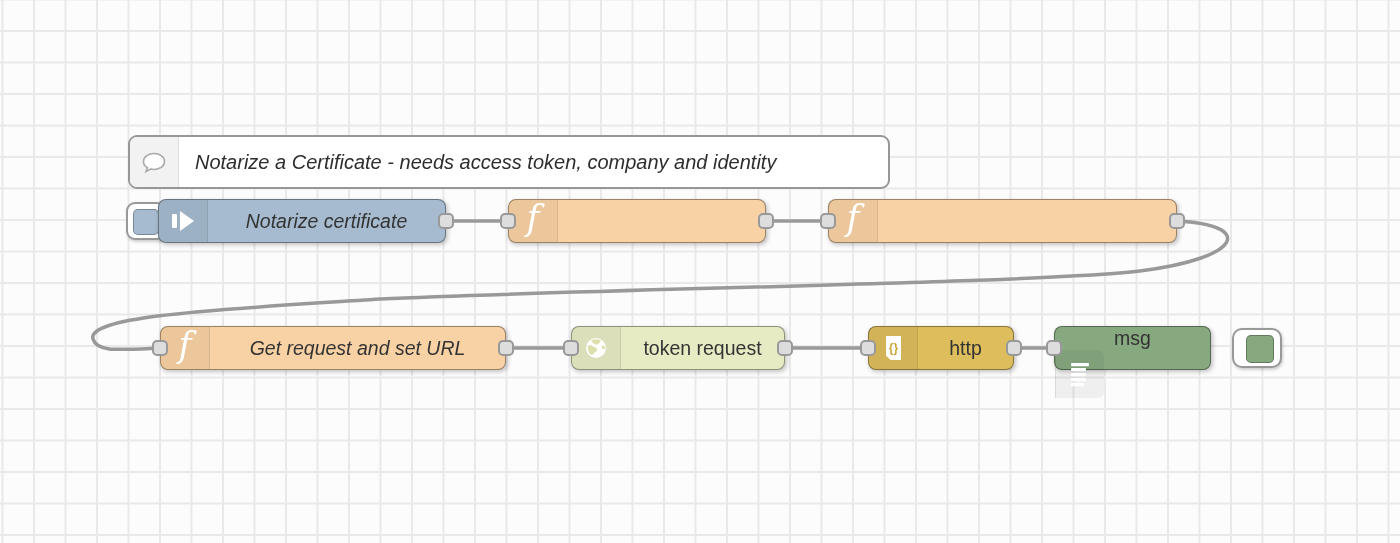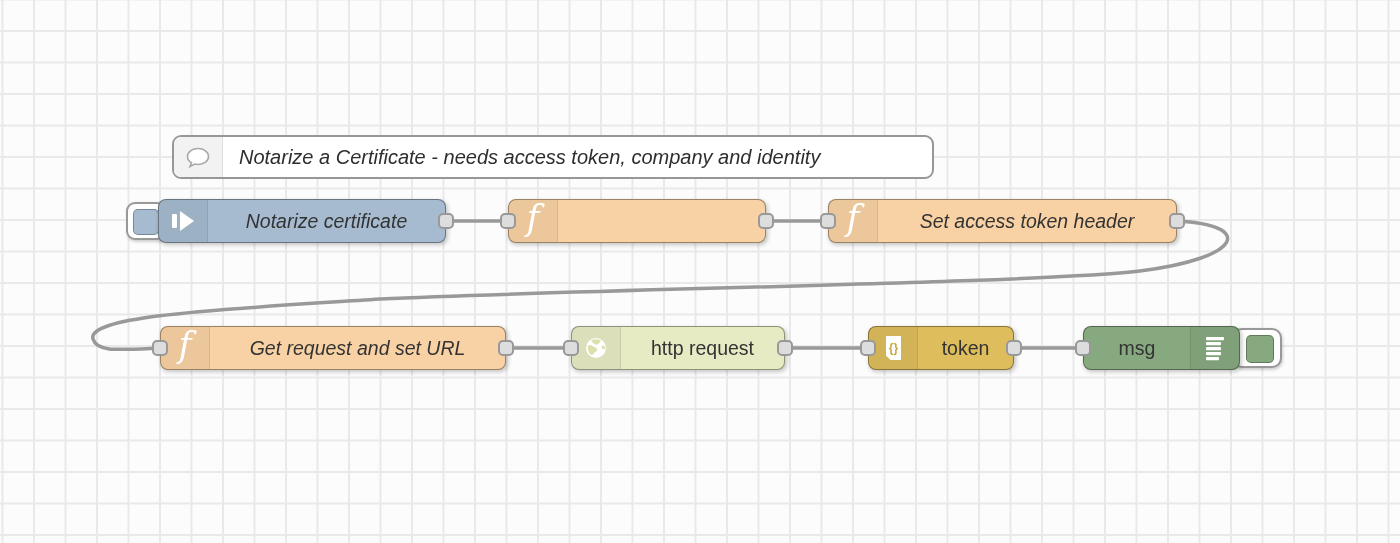--- a/index.html
+++ b/index.html
@@ -62,23 +62,23 @@
   .n-json{background:var(--c-json);}
   .n-debug{background:var(--c-debug);}
 
   .fn-glyph{
     font-family:"DejaVu Serif",serif;font-style:italic;
     color:#fff;font-size:35px;line-height:1;margin-top:-6px;
   }
 
   
   .comment{
-    position:absolute;left:128px;top:135px;width:762px;height:44px;
+    position:absolute;left:128px;top:135px;width:762px;height:54px;
     background:#fff;border:2px solid #979797;border-radius:9px;
-    display:flex;align-items:stretch;box-sizing:border-box;z-index:2;margin-left:44px;
+    display:flex;align-items:stretch;box-sizing:border-box;z-index:2;
   }
   .comment .iconzone{
     width:48px;flex:0 0 48px;background:#f2f2f2;
     border-right:1px solid #ddd;border-radius:7px 0 0 7px;
     display:flex;align-items:center;justify-content:center;
   }
   .comment .clabel{
     flex:1;display:flex;align-items:center;
     font-size:20px;font-style:italic;color:#2e2e2e;
     padding-left:16px;white-space:nowrap;
@@ -142,21 +142,20 @@
       <span class="fn-glyph">f</span>
     </div>
     <span class="port in"></span>
     <span class="port out"></span>
   </div>
 
   <div class="node n-function" style="left:828px;top:199px;width:349px;">
     <div class="iconzone">
       <span class="fn-glyph">f</span>
     </div>
-    <div class="nlabel custom">Set access token header</div>
     <span class="port in"></span>
     <span class="port out"></span>
   </div>
 
   <div class="node n-function" style="left:160px;top:326px;width:346px;">
     <div class="iconzone">
       <span class="fn-glyph">f</span>
     </div>
     <div class="nlabel custom">Get request and set URL</div>
     <span class="port in"></span>
@@ -165,42 +164,42 @@
 
   <div class="node n-http" style="left:571px;top:326px;width:214px;">
     <div class="iconzone">
       <svg width="30" height="30" viewBox="0 0 30 30">
         <circle cx="15" cy="15" r="10" fill="#ffffff"></circle>
         <path d="M10 7.5 c3-1.8 7-1.8 10 0 l-2.5 3.5 c-2 1.2-4 .6-5-.8 z" fill="#dde0ad"></path>
         <path d="M7 13 c1.2-1.2 3.4-1.2 4.6 0 1.8 1.8 4.6 1.2 4.6 3.4 0 2.2-2.3 2.2-3.4 4.4 -.9 1.7-3.4 1.1-4.6-1.1 -.9-2-2.3-4.5-1.2-6.7 z" fill="#dde0ad"></path>
         <path d="M21 12.5 c1.8 0 3.4 1.1 3.4 2.8 l-2.3 1.1 c-1.1-.6-1.7-2.2-1.1-3.9 z" fill="#dde0ad"></path>
       </svg>
     </div>
-    <div class="nlabel">http request</div>
+    <div class="nlabel">token request</div>
     <span class="port in"></span>
     <span class="port out"></span>
   </div>
 
   <div class="node n-json" style="left:868px;top:326px;width:146px;">
     <div class="iconzone">
       <svg width="30" height="30" viewBox="0 0 30 30">
         <path d="M8 3 h15 v24 h-10.5 L8 22.5 Z" fill="#ffffff"></path>
         <text x="15.5" y="18.5" text-anchor="middle" font-family="Liberation Sans, sans-serif" font-size="12" font-weight="bold" fill="#c9a83c">{}</text>
       </svg>
     </div>
-    <div class="nlabel">token</div>
+    <div class="nlabel">http</div>
     <span class="port in"></span>
     <span class="port out"></span>
   </div>
 
   <div class="side-btn btn-debug">
     <div class="inner"></div>
   </div>
 
-  <div class="node n-debug" style="left:1083px;top:326px;width:157px;">
+  <div class="node n-debug" style="left:1054px;top:326px;width:157px;flex-direction:column;">
     <div class="nlabel">msg</div>
     <div class="iconzone right">
       <svg width="26" height="30" viewBox="0 0 26 30">
         <rect x="4" y="4" width="18" height="3.2" rx="1" fill="#fff"></rect>
         <rect x="4" y="9" width="15" height="3.2" rx="1" fill="#fff"></rect>
         <rect x="4" y="14" width="15" height="3.2" rx="1" fill="#fff"></rect>
         <rect x="4" y="19" width="15" height="3.2" rx="1" fill="#fff"></rect>
         <rect x="4" y="24" width="13" height="3.2" rx="1" fill="#fff"></rect>
       </svg>
     </div>

